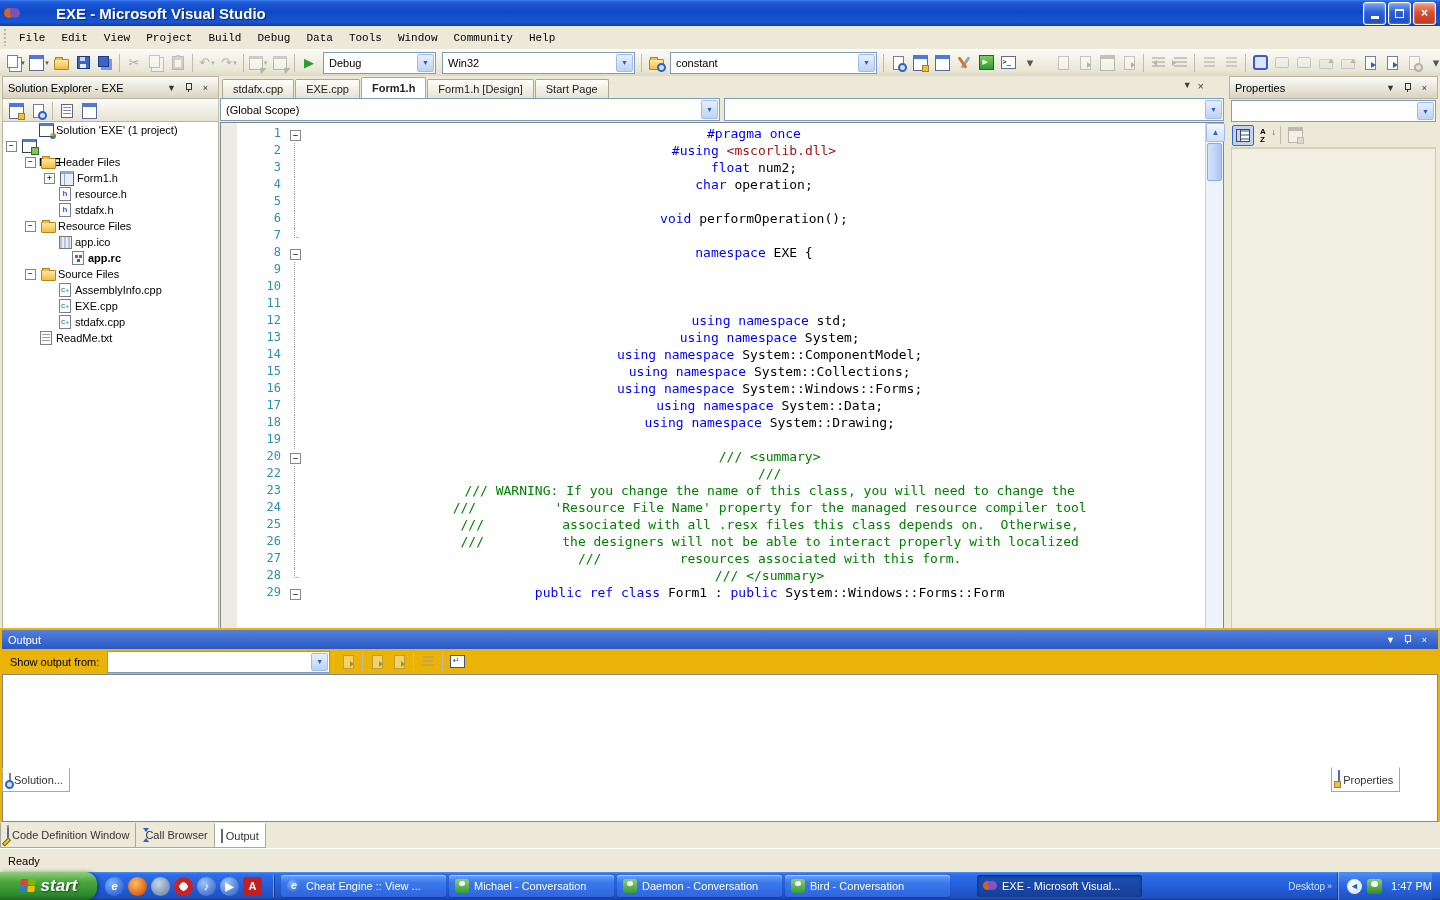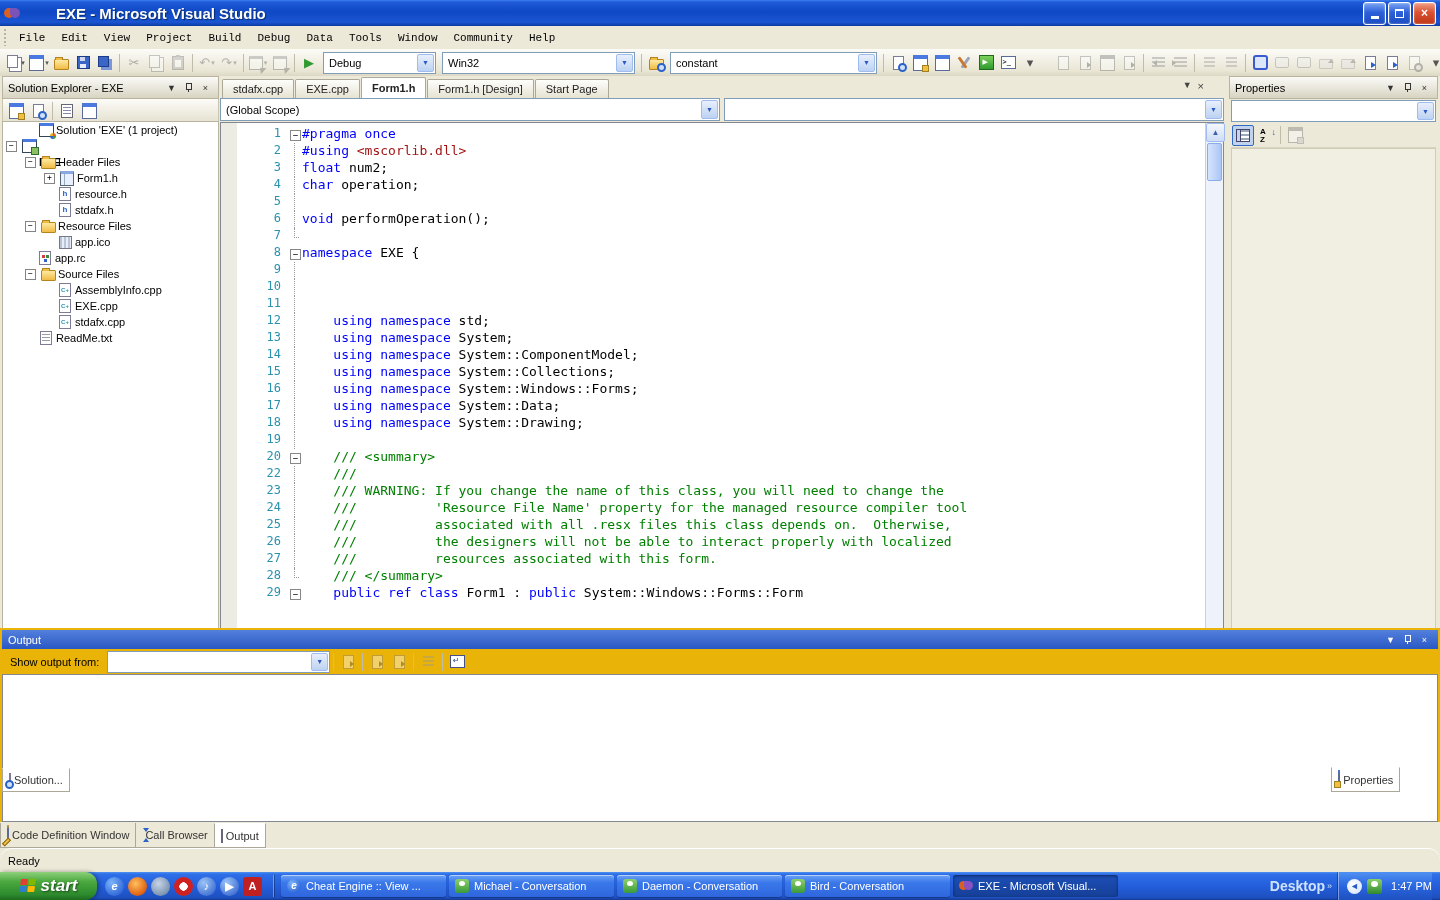--- a/index.html
+++ b/index.html
@@ -142,21 +142,21 @@
   .combos{position:absolute;left:0;top:22px;right:0;height:23px;display:flex;gap:4px;}
   .combos .combo{flex:1;height:21px;}
   .codewrap{position:absolute;left:0;top:46px;right:0;bottom:0;background:#fff;border:1px solid #828790;}
   .codelines{position:absolute;left:0;top:0;right:17px;bottom:17px;overflow:hidden;background:#fff;padding-left:16px;background-image:linear-gradient(90deg,#ecebe4 0 16px,#fff 16px);padding-top:3px;}
   .code-line{display:flex;height:17px;line-height:17px;white-space:pre;font:13px "DejaVu Sans Mono",monospace;}
   .ln{width:44px;text-align:right;padding-right:8px;color:#2b91af;flex:none;font-size:12px;}
   .fold{width:13px;flex:none;position:relative;}
   .fold .box{position:absolute;left:1px;top:4px;width:9px;height:9px;border:1px solid #888;background:#fff;font:9px/8px "DejaVu Sans Mono",monospace;text-align:center;color:#000;}
   .fold-p::before{content:"";position:absolute;left:5px;top:0;bottom:0;border-left:1px dotted #999;}
   .fold-e::before{content:"";position:absolute;left:5px;top:0;height:9px;width:4px;border-left:1px dotted #999;border-bottom:1px dotted #999;}
-  .ct{flex:1;color:#000;}
+  .ct{flex:1;color:#000;text-align:center;}
   .tok-k{color:#0000ff;} .tok-r{color:#a31515;} .tok-g{color:#008000;}
 
   .vscroll{position:absolute;right:0;top:0;width:17px;bottom:17px;background:#eef2fb;border-left:1px solid #d4d0c8;}
   .hscroll{position:absolute;left:0;right:17px;bottom:0;height:17px;background:#eef2fb;border-top:1px solid #d4d0c8;display:flex;}
   .sarrow{width:17px;height:17px;background:linear-gradient(180deg,#f4f7fd,#cfdcf6);border:1px solid #9ebcf0;border-radius:2px;color:#3a62b0;font-size:8px;display:flex;align-items:center;justify-content:center;flex:none;}
   .htrack{flex:1;position:relative;}
   .hthumb{position:absolute;left:2px;top:1px;bottom:1px;width:86%;background:linear-gradient(180deg,#d6e4fc,#aac6f6);border:1px solid #89acea;border-radius:2px;}
   .hthumb::after{content:"";position:absolute;left:50%;top:4px;bottom:4px;width:8px;margin-left:-4px;background:repeating-linear-gradient(90deg,#fff 0 1px,#8cacdc 1px 2px);}
   .vtrack{position:absolute;left:0;right:0;top:17px;bottom:17px;}
   .vthumb{position:absolute;left:1px;right:1px;top:3px;height:36px;background:linear-gradient(90deg,#d6e4fc,#aac6f6);border:1px solid #89acea;border-radius:2px;}
@@ -175,49 +175,49 @@
   
   .output{position:absolute;left:0;top:628px;right:0;height:220px;background:#eab308;}
   .out-hdr{position:absolute;left:2px;right:2px;top:2px;height:19px;background:linear-gradient(180deg,#5380dc,#2a58c4);display:flex;align-items:center;color:#fff;font-size:11px;padding:0 6px;}
   .out-hdr .sp{flex:1;}
   .out-hdr .hico{color:#fff;}
   .out-tools{position:absolute;left:2px;right:2px;top:21px;height:25px;display:flex;align-items:center;font-size:11px;}
   .out-body{position:absolute;left:2px;right:2px;top:46px;bottom:26px;background:#fff;border:1px solid #828790;}
   .output .wtabs{height:25px;}
 
   
-  .statusbar{position:absolute;left:0;top:848px;right:0;height:24px;background:#ece9d8;border-top:1px solid #fff;display:flex;align-items:center;font-size:11px;padding:0 8px;color:#000;border-radius:12px;}
+  .statusbar{position:absolute;left:0;top:848px;right:0;height:24px;background:#ece9d8;border-top:1px solid #fff;display:flex;align-items:center;font-size:11px;padding:0 8px;color:#000;}
 
   
   .taskbar{position:absolute;left:0;top:872px;right:0;height:28px;background:linear-gradient(180deg,#4f91f2 0%,#2e6fe8 8%,#245edb 50%,#1e50c0 92%,#143a92 100%);display:flex;align-items:center;}
   .startbtn{height:28px;width:97px;border-radius:0 12px 12px 0;background:linear-gradient(180deg,#8ed07a 0%,#4aa83e 35%,#2e8b2e 80%,#1e6a1e 100%);display:flex;align-items:center;justify-content:center;gap:5px;color:#fff;font-size:17px;font-weight:bold;font-style:italic;text-shadow:1px 1px 2px #1a4a1a;box-shadow:2px 0 4px rgba(0,0,0,.35);flex:none;}
   .winflag{width:16px;height:14px;display:grid;grid-template-columns:7px 7px;grid-template-rows:6px 6px;gap:1px;transform:skewX(-8deg);}
   .winflag span{border-radius:1px;}
   .wf1{background:#e34034;} .wf2{background:#7fba00;} .wf3{background:#2d7dd2;} .wf4{background:#ffb900;}
   .ql{display:flex;align-items:center;gap:4px;padding:0 8px;flex:none;}
   .qli{width:19px;height:19px;border-radius:50%;display:flex;align-items:center;justify-content:center;font-size:11px;font-weight:bold;color:#fff;flex:none;}
   .ql-ie{background:radial-gradient(circle at 35% 30%,#7ab4f8,#1a4fd0);font-style:italic;}
   .ql-fox{background:radial-gradient(circle at 40% 35%,#ffc060,#e06010 70%,#2a4a9a);}
   .ql-pet{background:radial-gradient(circle at 40% 35%,#c8d4e8,#5a7a9a);}
   .ql-redc{background:radial-gradient(circle at 50% 50%,#fff 0 30%,#d02020 32%);}
   .ql-note{background:radial-gradient(circle at 35% 30%,#9ac4f8,#2858c8);}
   .ql-play{background:radial-gradient(circle at 35% 30%,#9ac4f8,#2858c8);}
   .ql-ada{background:#c02020;border-radius:3px;}
   .tbsep{width:1px;height:22px;background:rgba(255,255,255,.35);box-shadow:1px 0 0 rgba(0,0,0,.3);margin:0 3px;flex:none;}
   .tasks{display:flex;align-items:center;gap:3px;flex:1;padding-left:4px;}
   .task{width:153px;height:22px;border-radius:3px;background:linear-gradient(180deg,#6ba1f5,#3a78ea 35%,#2f66dd);box-shadow:inset 0 1px 0 rgba(255,255,255,.5),0 1px 1px rgba(0,0,0,.3);display:flex;align-items:center;gap:5px;padding:0 6px;color:#fff;font-size:11px;white-space:nowrap;overflow:hidden;flex:none;}
-  .task.active{background:linear-gradient(180deg,#1c4fb8,#163f96);box-shadow:inset 0 1px 3px rgba(0,0,0,.5);}
+  .task.active{background:linear-gradient(180deg,#1c4fb8,#163f96);box-shadow:inset 0 1px 3px rgba(0,0,0,.5);margin-left:24px;}
   .tk{width:14px;height:14px;flex:none;position:relative;}
   .tk-ie{border-radius:50%;background:radial-gradient(circle at 35% 30%,#7ab4f8,#1a4fd0);color:#fff;font-size:10px;font-style:italic;font-weight:bold;text-align:center;line-height:14px;}
   .tk-msn{border-radius:3px;background:linear-gradient(180deg,#8cd06a,#3a9a3a);}
   .tk-msn::before{content:"";position:absolute;left:4px;top:2px;width:6px;height:5px;border-radius:50%;background:#fff;}
   .tk-vs::before{content:"";position:absolute;left:0;top:2px;width:9px;height:9px;border-radius:50% 0 50% 50%;background:#d86020;}
   .tk-vs::after{content:"";position:absolute;right:0;top:2px;width:9px;height:9px;border-radius:0 50% 50% 50%;background:#8a52c0;}
   .traybar{display:flex;align-items:center;flex:none;height:28px;padding-right:8px;color:#fff;}
-  .desktoplbl{font-size:14px;color:#cfe3ff;margin-right:2px;font-weight:bold;}
+  .desktoplbl{font-size:10px;color:#cfe3ff;margin-right:2px;}
   .chev{font-size:9px;color:#cfe3ff;margin-right:6px;}
   .tray{display:flex;align-items:center;gap:5px;height:28px;padding-left:8px;background:linear-gradient(180deg,#4f91f2,#2a66e0 50%,#1e50c0);border-left:1px solid rgba(255,255,255,.4);box-shadow:-1px 0 0 rgba(0,0,0,.3);}
   .hidebtn{width:15px;height:15px;border-radius:50%;background:radial-gradient(circle at 40% 35%,#fff,#cfe0fa);color:#2a5ac8;font-size:9px;font-weight:bold;display:flex;align-items:center;justify-content:center;}
   .msngr{width:15px;height:15px;border-radius:3px;background:linear-gradient(180deg,#8cd06a,#2f8a2f);position:relative;}
   .msngr::before{content:"";position:absolute;left:4px;top:2px;width:7px;height:6px;border-radius:50%;background:#fff;}
   .clock{font-size:11px;color:#fff;margin-left:4px;}
 </style>
 </head>
 <body>
 
@@ -478,21 +478,21 @@
             </span>
             <span class="lbl">Resource Files</span>
           </div>
           <div class="trow" style="padding-left: 41px;">
             <span class="enone"></span>
             <span class="t-i">
               <span class="t-ico"></span>
             </span>
             <span class="lbl">app.ico</span>
           </div>
-          <div class="trow" style="padding-left: 21px;">
+          <div class="trow" style="padding-left: 54px; font-weight: bold;">
             <span class="enone"></span>
             <span class="t-i">
               <span class="t-rc"></span>
             </span>
             <span class="lbl">app.rc</span>
           </div>
           <div class="trow" style="padding-left: 22px;">
             <span class="ebox">−</span>
             <span class="t-i">
               <span class="t-folder"></span>

